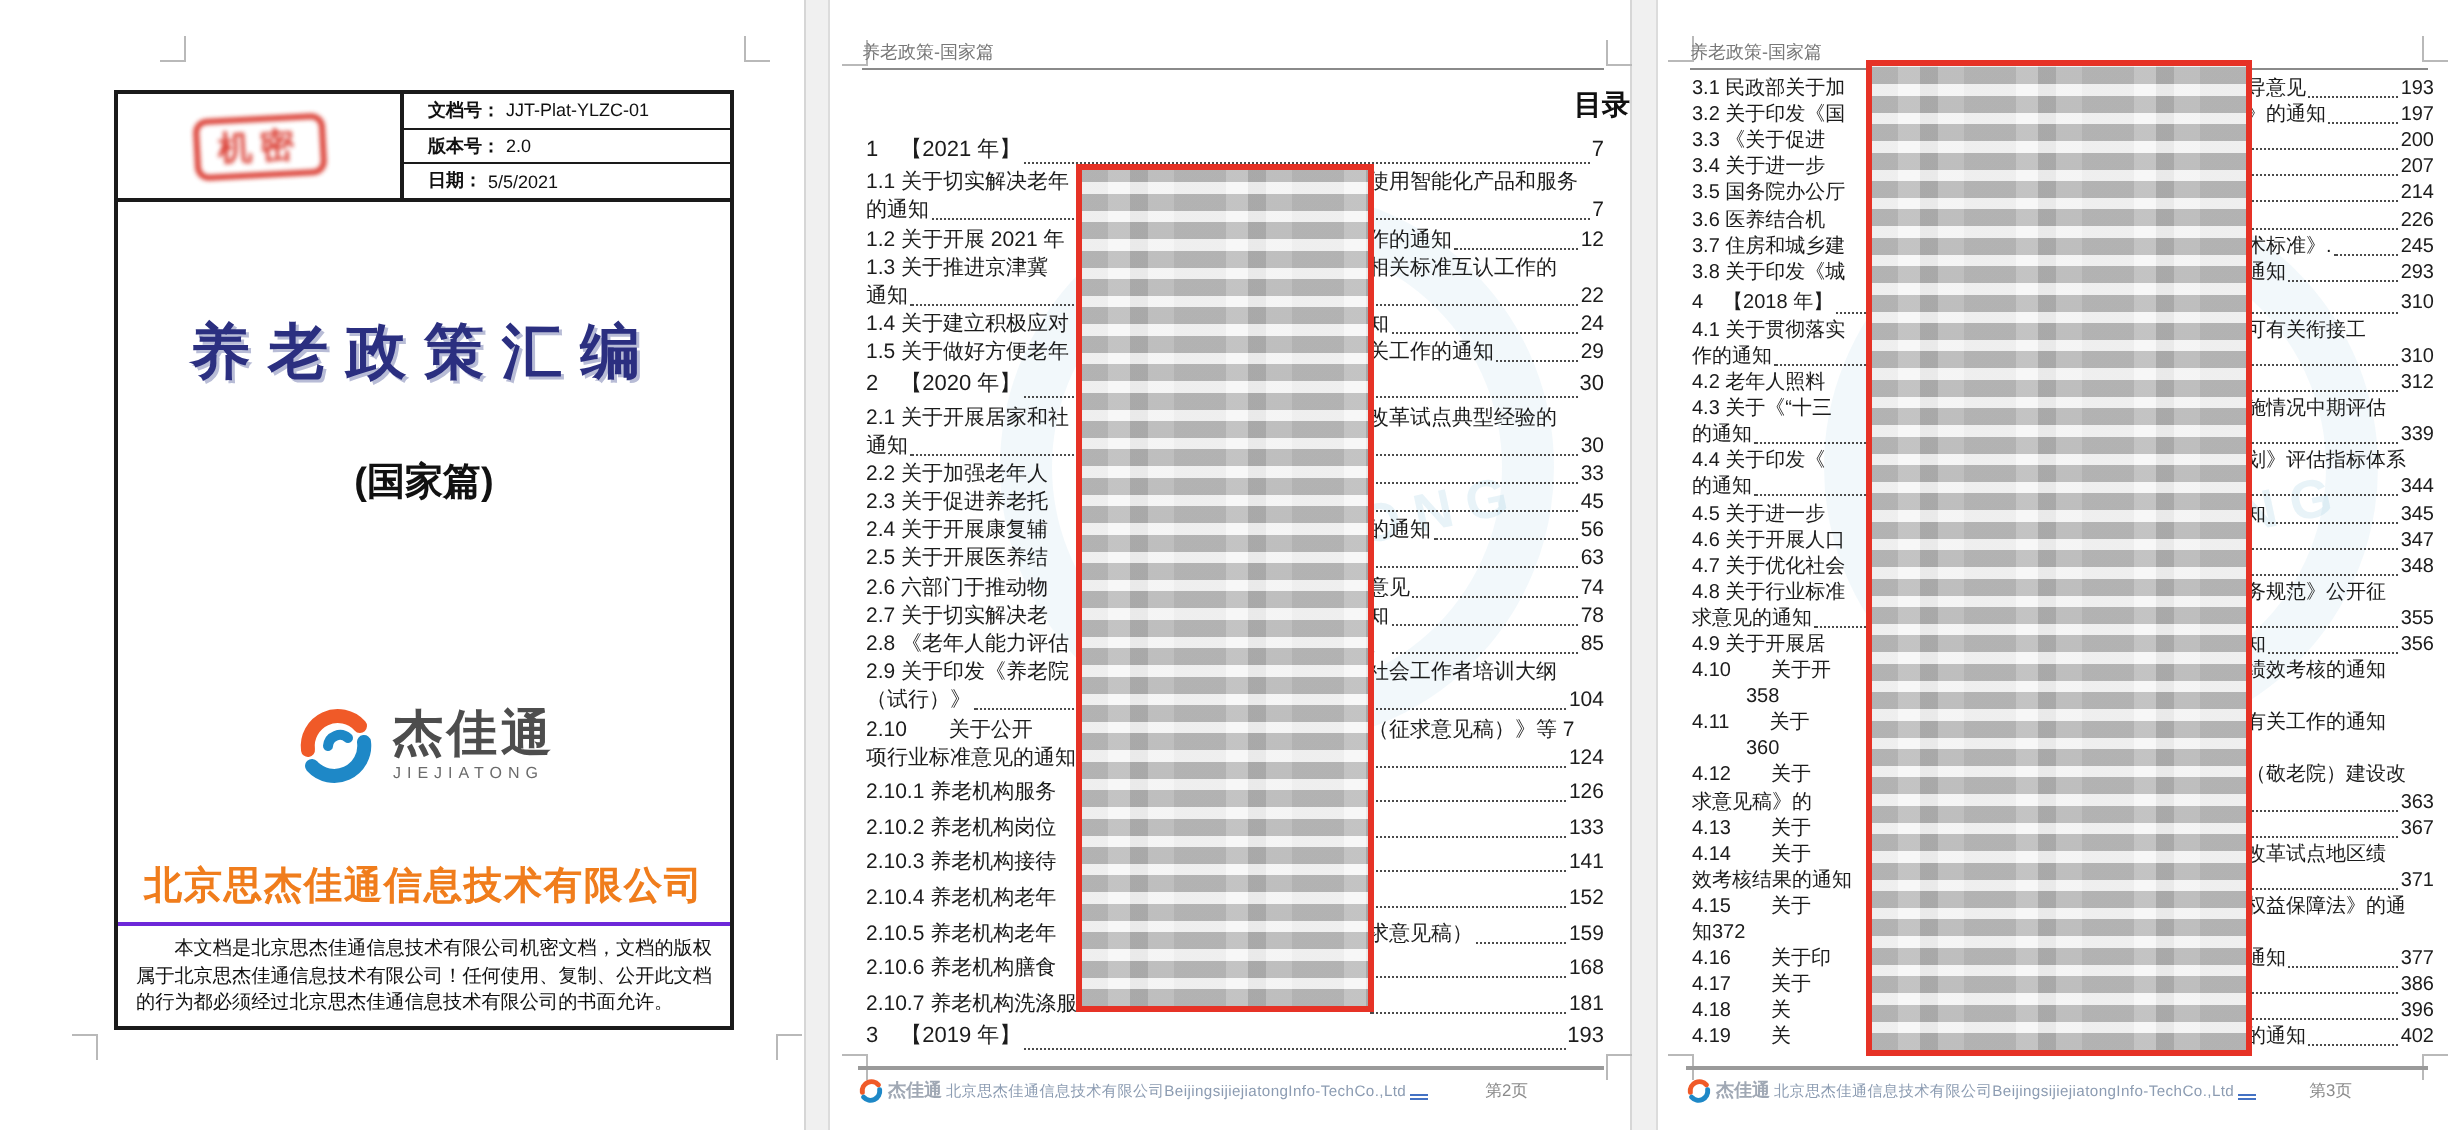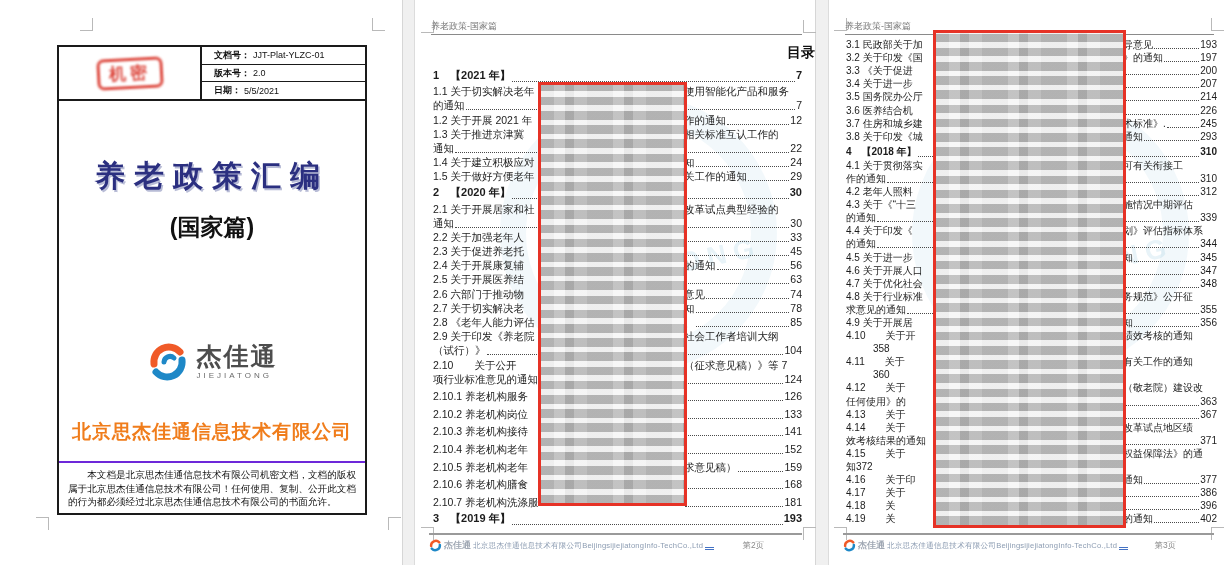--- a/index.html
+++ b/index.html
@@ -24,35 +24,35 @@
   .cover-box{position:absolute;left:57px;top:45px;width:306px;height:466px;border:2px solid #1a1a1a;background:#fff}
   .cover-head{display:flex;height:52px;border-bottom:2px solid #1a1a1a}
   .stamp-cell{flex:0 0 141px;border-right:2px solid #1a1a1a;display:flex;align-items:center;justify-content:center}
   .stamp{color:#d9352a;border:3px solid #d9352a;border-radius:7px;padding:1px 9px;font-size:17px;font-weight:bold;letter-spacing:4px;transform:rotate(-3deg);filter:blur(1.1px);opacity:.9}
   .meta-cell{flex:1;display:flex;flex-direction:column}
   .meta-row{flex:1;display:flex;align-items:center;padding-left:12px;font-size:9px;color:#111;border-bottom:1px solid #1a1a1a}
   .meta-row:last-child{border-bottom:none}
   .meta-row b{font-weight:bold;margin-right:3px}
   .cover-main{position:relative;height:360px;text-align:center}
   .doc-title{padding-top:55px;font-size:30px;font-weight:bold;color:#2b2f80;letter-spacing:9px;text-shadow:1.5px 1.5px 0 #b8bcd6}
-  .doc-subtitle{margin-top:15px;font-size:23px;font-weight:bold;color:#111}
+  .doc-subtitle{margin-top:31px;font-size:19px;font-weight:bold;color:#111}
   .logo-row{margin-top:98px;display:flex;align-items:center;justify-content:center;gap:8px}
   .logo-txt-cn{font-size:25px;font-weight:bold;color:#4d4d4d;letter-spacing:2px;line-height:1}
   .logo-txt-en{font-size:8px;letter-spacing:3px;color:#6b6b6b;text-align:left;margin-top:2px}
   .company-name{margin-top:36px;font-size:19px;font-weight:bold;color:#f07d1c;letter-spacing:1px}
   .cover-note{border-top:2px solid #6d28d9;padding:5px 9px;font-size:9.6px;line-height:1.42;color:#111;text-align:justify;text-indent:2em}
 
   
   .pg-header{margin:20px 13px 0 16px;border-bottom:1px solid #8a8a8a;text-align:left;font-size:9px;color:#777;padding-bottom:1px;height:13px;position:relative;z-index:3}
   .toc-title{text-align:right;font-size:14px;font-weight:bold;color:#111;margin-top:9px;height:18px}
   .toc{position:relative;margin:4px 13px 0 18px;z-index:2}
   #page3 .toc{margin:3px 10px 0 17px}
   .row{display:flex;align-items:flex-end;height:14.2px;line-height:14px;font-size:10.5px;color:#1c1c1c;white-space:nowrap}
   #page3 .row{height:13.1px;line-height:13px;font-size:10px}
-  .row.bold{font-weight:bold;font-size:11px;height:18px;line-height:17px}
+  .row.bold{font-weight:normal;font-size:11px;height:18px;line-height:17px}
   #page3 .row.bold{height:16px;line-height:15px}
   .row.sp{margin-top:3.4px}
   .row.ind .pre{padding-left:27px}
   .c1{flex:0 0 108px;overflow:hidden}
   #page3 .c1{flex-basis:90px}
   .c2{flex:0 0 143px}
   #page3 .c2{flex-basis:187px}
   .c3{flex:1;display:flex;align-items:flex-end;overflow:hidden}
   .pre,.post{flex:0 0 auto}
   .leader{flex:1 1 auto;border-bottom:1.7px dotted #4a4a4a;margin:0 1px 2px 1px;min-width:3px}
@@ -590,21 +590,21 @@
         <span class="pre">360</span>
       </div>
       <div class="row split">
         <span class="c1">4.12　　关于</span>
         <span class="c2"></span>
         <span class="c3">
           <span class="post">（敬老院）建设改</span>
         </span>
       </div>
       <div class="row split">
-        <span class="c1">任何使用》的</span>
+        <span class="c1">求意见稿》的</span>
         <span class="c2"></span>
         <span class="c3">
           <span class="post"></span>
           <span class="leader"></span>
           <span class="num">363</span>
         </span>
       </div>
       <div class="row split">
         <span class="c1">4.13　　关于</span>
         <span class="c2"></span>

